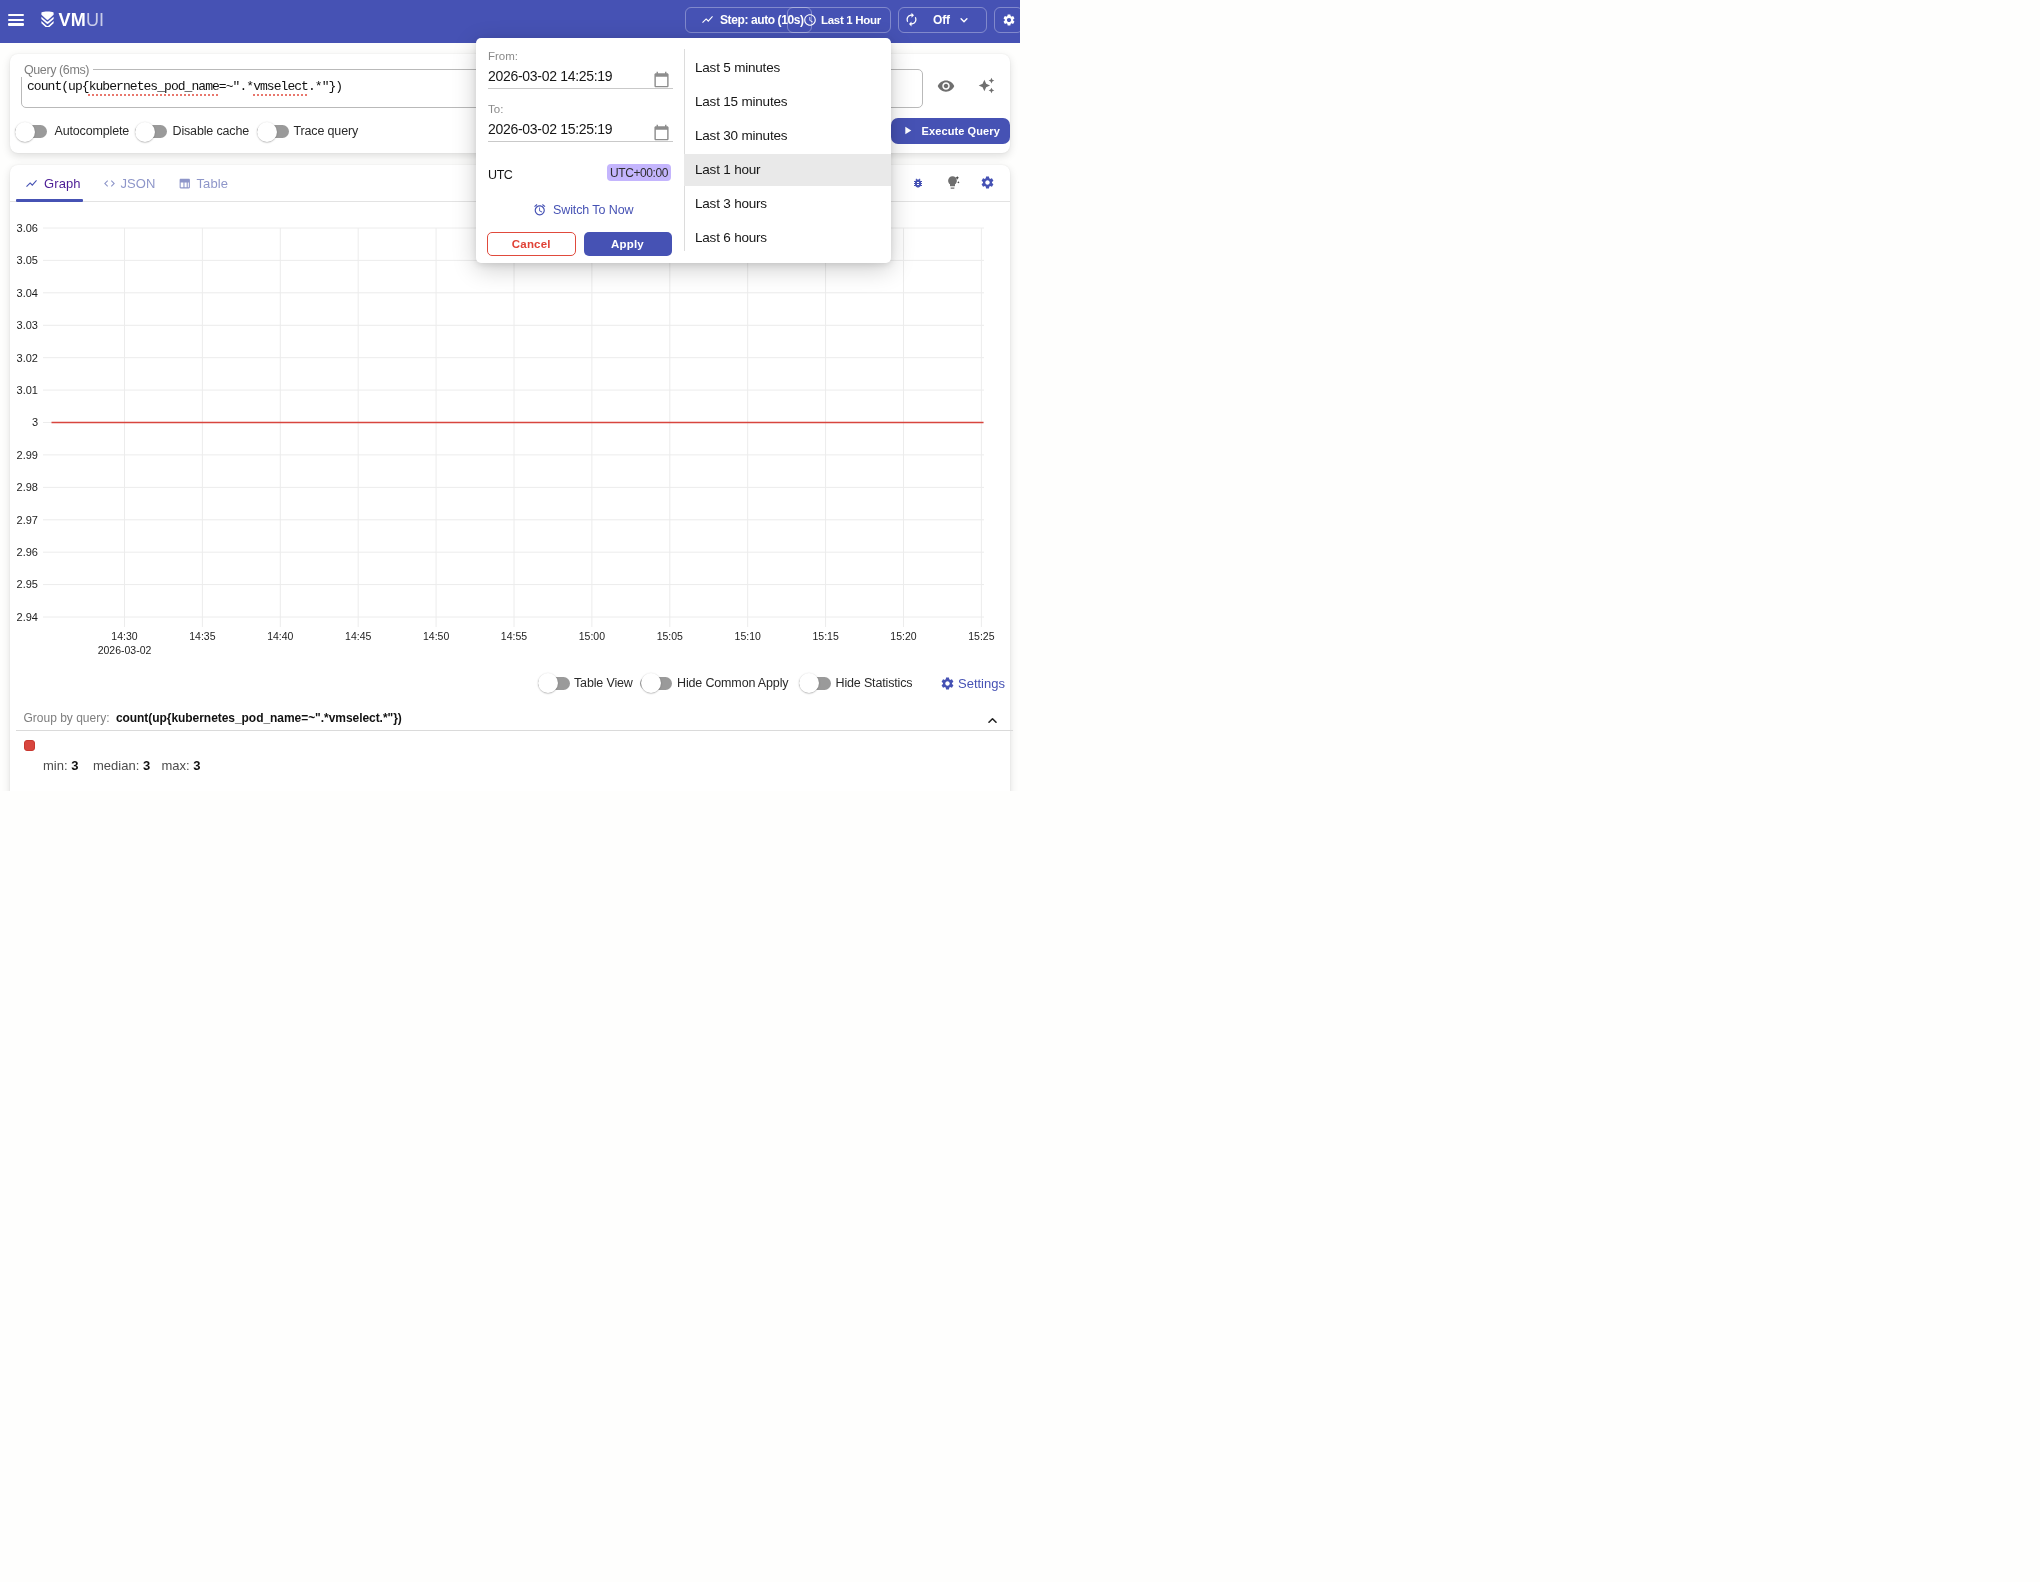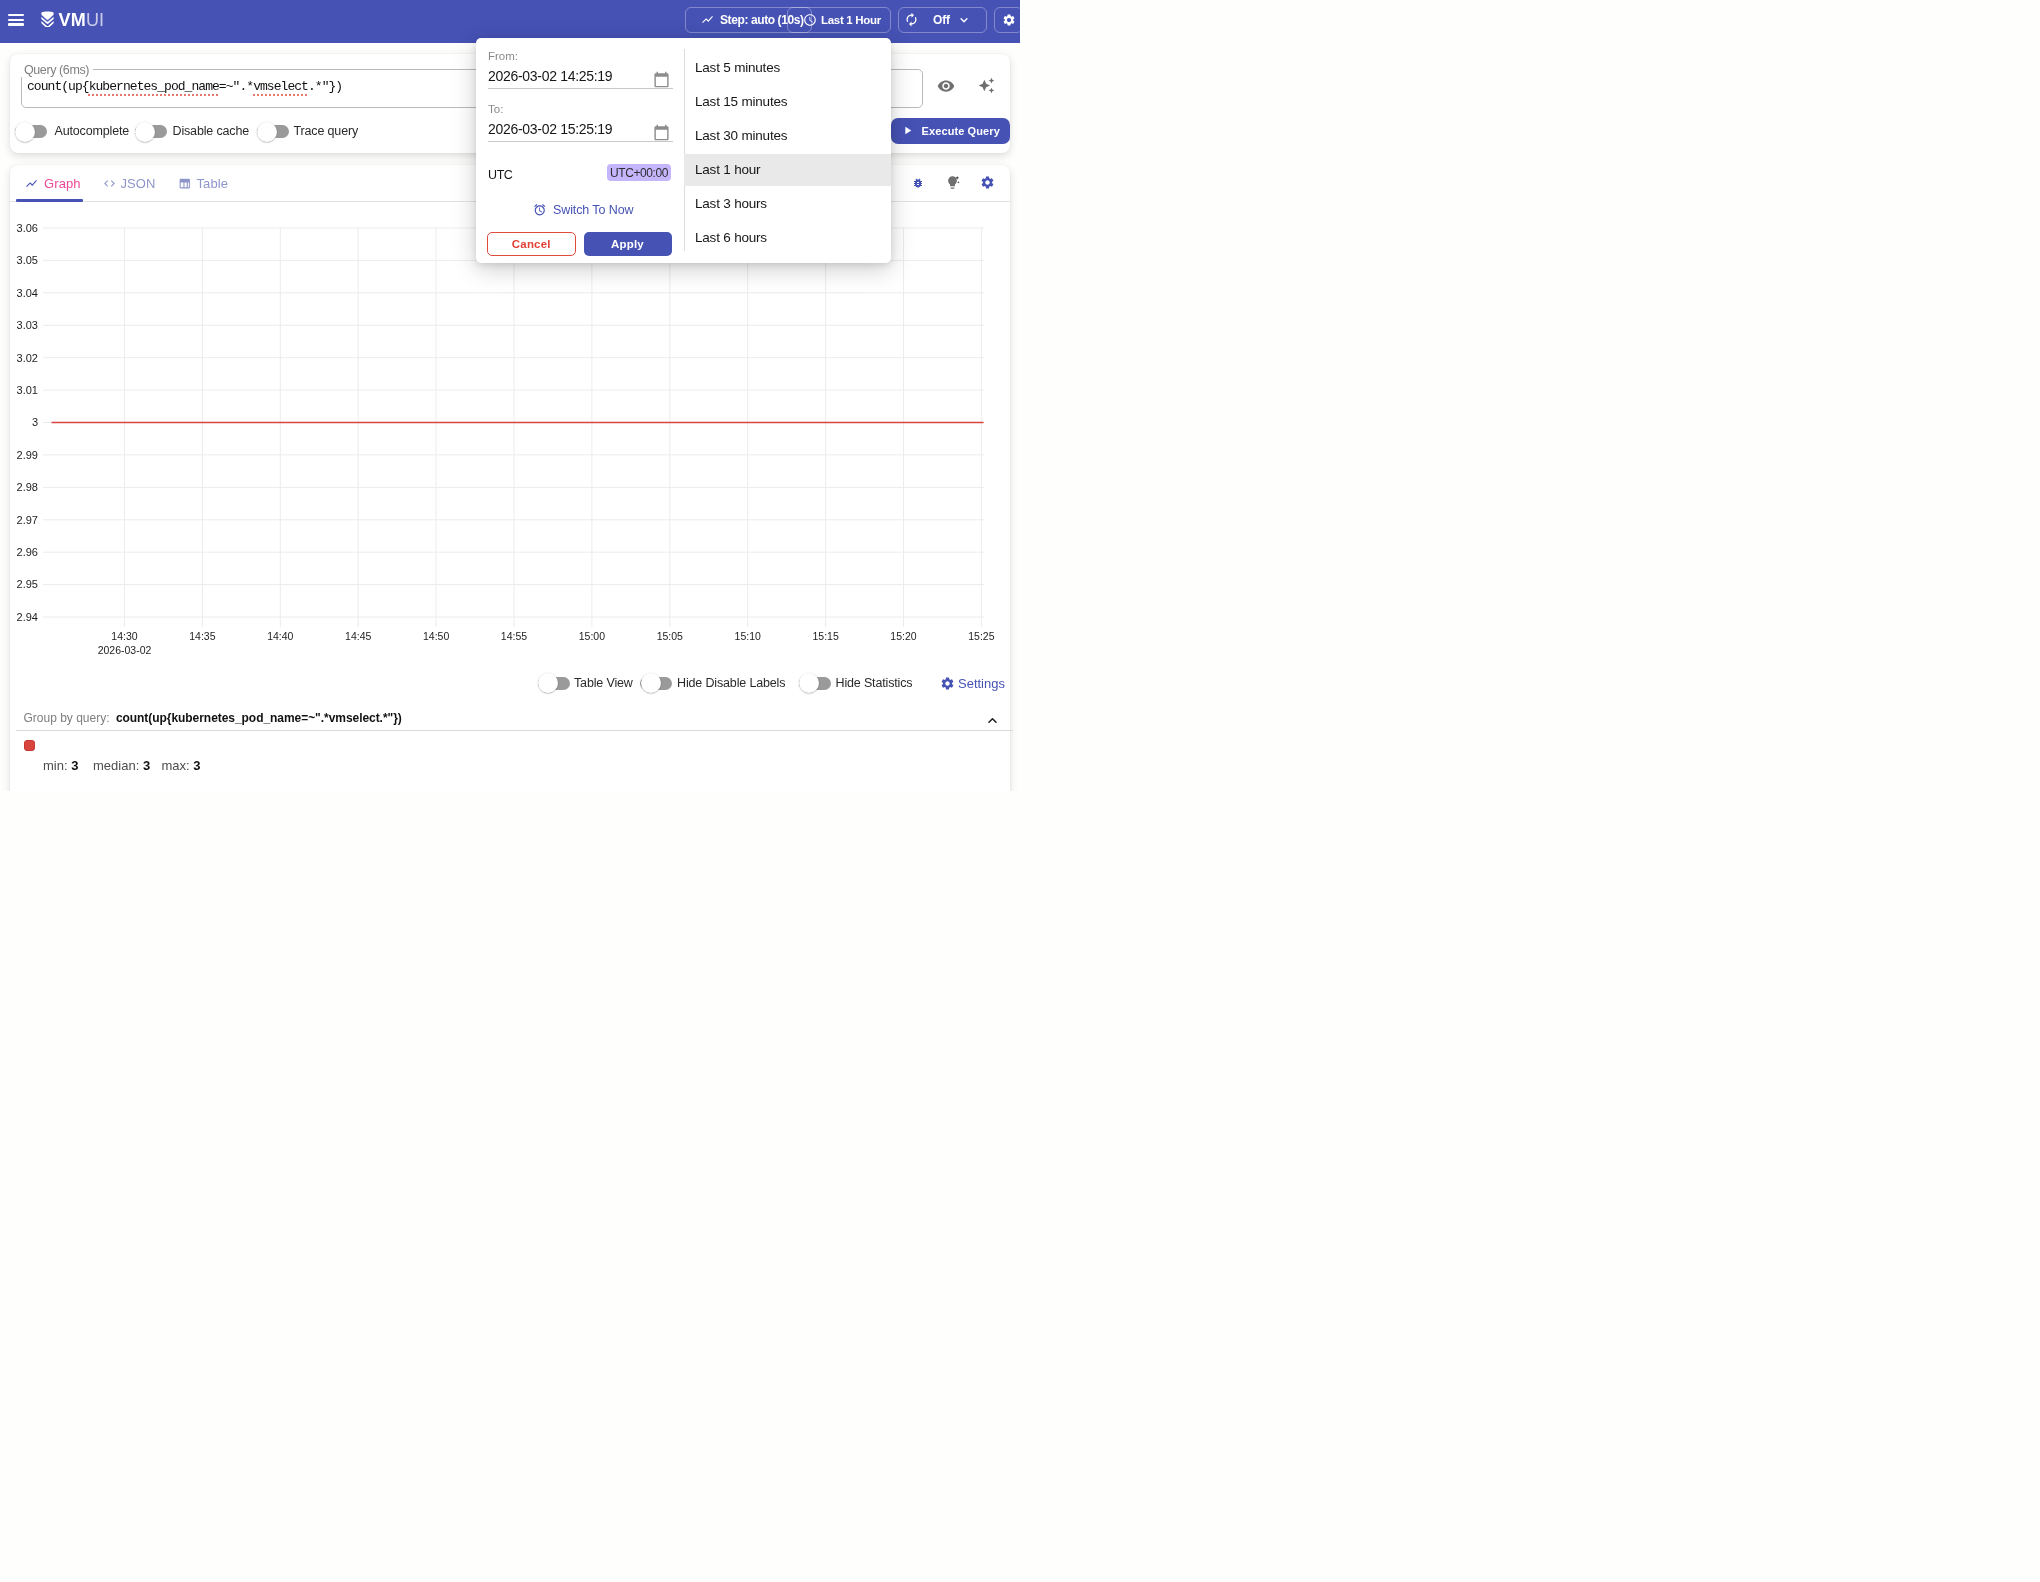--- a/index.html
+++ b/index.html
@@ -104,21 +104,21 @@
   <div id="execbtn">
     <svg width="13" height="13" viewBox="0 0 24 24" style="margin-right:8px;">
         <path fill="#fff" d="M8 5v14l11-7z"></path>
       </svg>
     Execute Query
   </div>
 </div>
 <div id="card2" class="card">
   <div id="tabrow">
     <div id="tabline"></div>
-    <div class="tab" style="left:15px; color:#ec4899;">
+    <div class="tab" style="left:15px; color:#4c1d95;">
       <svg width="13" height="13" viewBox="0 0 24 24" style="margin-right:6px;">
           <path fill="#4652b4" d="M3.5 18.49l6-6.01 4 4L22 6.92l-1.41-1.41-7.09 7.97-4-4L2 16.99z"></path>
         </svg>
       Graph
     </div>
     <div class="tab" style="left:92.5px; color:#8e96c9;">
       <svg width="13" height="13" viewBox="0 0 24 24" style="margin-right:5px;">
           <path fill="#8e96c9" d="M9.4 16.6L4.8 12l4.6-4.6L8 6l-6 6 6 6 1.4-1.4zm5.2 0l4.6-4.6-4.6-4.6L16 6l6 6-6 6-1.4-1.4z"></path>
         </svg>
       JSON
@@ -190,21 +190,21 @@
   <text x="737.7" y="474.5" text-anchor="middle" font-size="10.5" fill="#1d1d1d">15:10</text>
   <text x="815.6" y="474.5" text-anchor="middle" font-size="10.5" fill="#1d1d1d">15:15</text>
   <text x="893.5" y="474.5" text-anchor="middle" font-size="10.5" fill="#1d1d1d">15:20</text>
   <text x="971.4" y="474.5" text-anchor="middle" font-size="10.5" fill="#1d1d1d">15:25</text>
   <text x="114.5" y="488.5" text-anchor="middle" font-size="10.5" fill="#1d1d1d">2026-03-02</text>
   <line x1="41.5" y1="257.5" x2="973.5" y2="257.5" stroke="#d8453e" stroke-width="1.5"></line>
   </svg>
   <div class="toggle" style="left:527.5px; top:511.5px;"></div>
   <div class="tlabel" style="left:564px; top:511px;">Table View</div>
   <div class="toggle" style="left:630px; top:511.5px;"></div>
-  <div class="tlabel" style="left:667px; top:511px;">Hide Disable Labels</div>
+  <div class="tlabel" style="left:667px; top:511px;">Hide Common Apply</div>
   <div class="toggle" style="left:788.5px; top:511.5px;"></div>
   <div class="tlabel" style="left:825.5px; top:511px;">Hide Statistics</div>
   <svg class="abs" style="left:929.5px; top:510.5px;" width="15" height="15" viewBox="0 0 24 24">
       <path fill="#4652b4" d="M19.14 12.94c.04-.3.06-.61.06-.94 0-.32-.02-.64-.07-.94l2.03-1.58c.18-.14.23-.41.12-.61l-1.92-3.32c-.12-.22-.37-.29-.59-.22l-2.39.96c-.5-.38-1.03-.7-1.62-.94l-.36-2.54c-.04-.24-.24-.41-.48-.41h-3.84c-.24 0-.43.17-.47.41l-.36 2.54c-.59.24-1.13.57-1.62.94l-2.39-.96c-.22-.08-.47 0-.59.22L2.74 8.87c-.12.21-.08.47.12.61l2.03 1.58c-.05.3-.09.63-.09.94s.02.64.07.94l-2.03 1.58c-.18.14-.23.41-.12.61l1.92 3.32c.12.22.37.29.59.22l2.39-.96c.5.38 1.03.7 1.62.94l.36 2.54c.05.24.24.41.48.41h3.84c.24 0 .44-.17.47-.41l.36-2.54c.59-.24 1.13-.56 1.62-.94l2.39.96c.22.08.47 0 .59-.22l1.92-3.32c.12-.22.07-.47-.12-.61l-2.01-1.58zM12 15.6c-1.98 0-3.6-1.62-3.6-3.6s1.62-3.6 3.6-3.6 3.6 1.62 3.6 3.6-1.62 3.6-3.6 3.6z"></path>
     </svg>
   <div class="abs" style="left:948px; top:511px; font-size:13px; color:#4652b4;">Settings</div>
   <div class="abs" style="left:13.5px; top:545.5px; font-size:12px; color:#7e7e7e;">Group by query: <b style="color:#111; margin-left:3px; letter-spacing:-0.05px; font-size:12px;">count(up{kubernetes_pod_name=~".*vmselect.*"})</b></div>
   <svg class="abs" style="left:974px; top:547px;" width="17" height="17" viewBox="0 0 24 24">
       <path fill="none" stroke="#222" stroke-width="2.2" stroke-linecap="round" stroke-linejoin="round" d="M7 14.5l5-5 5 5"></path>
     </svg>

